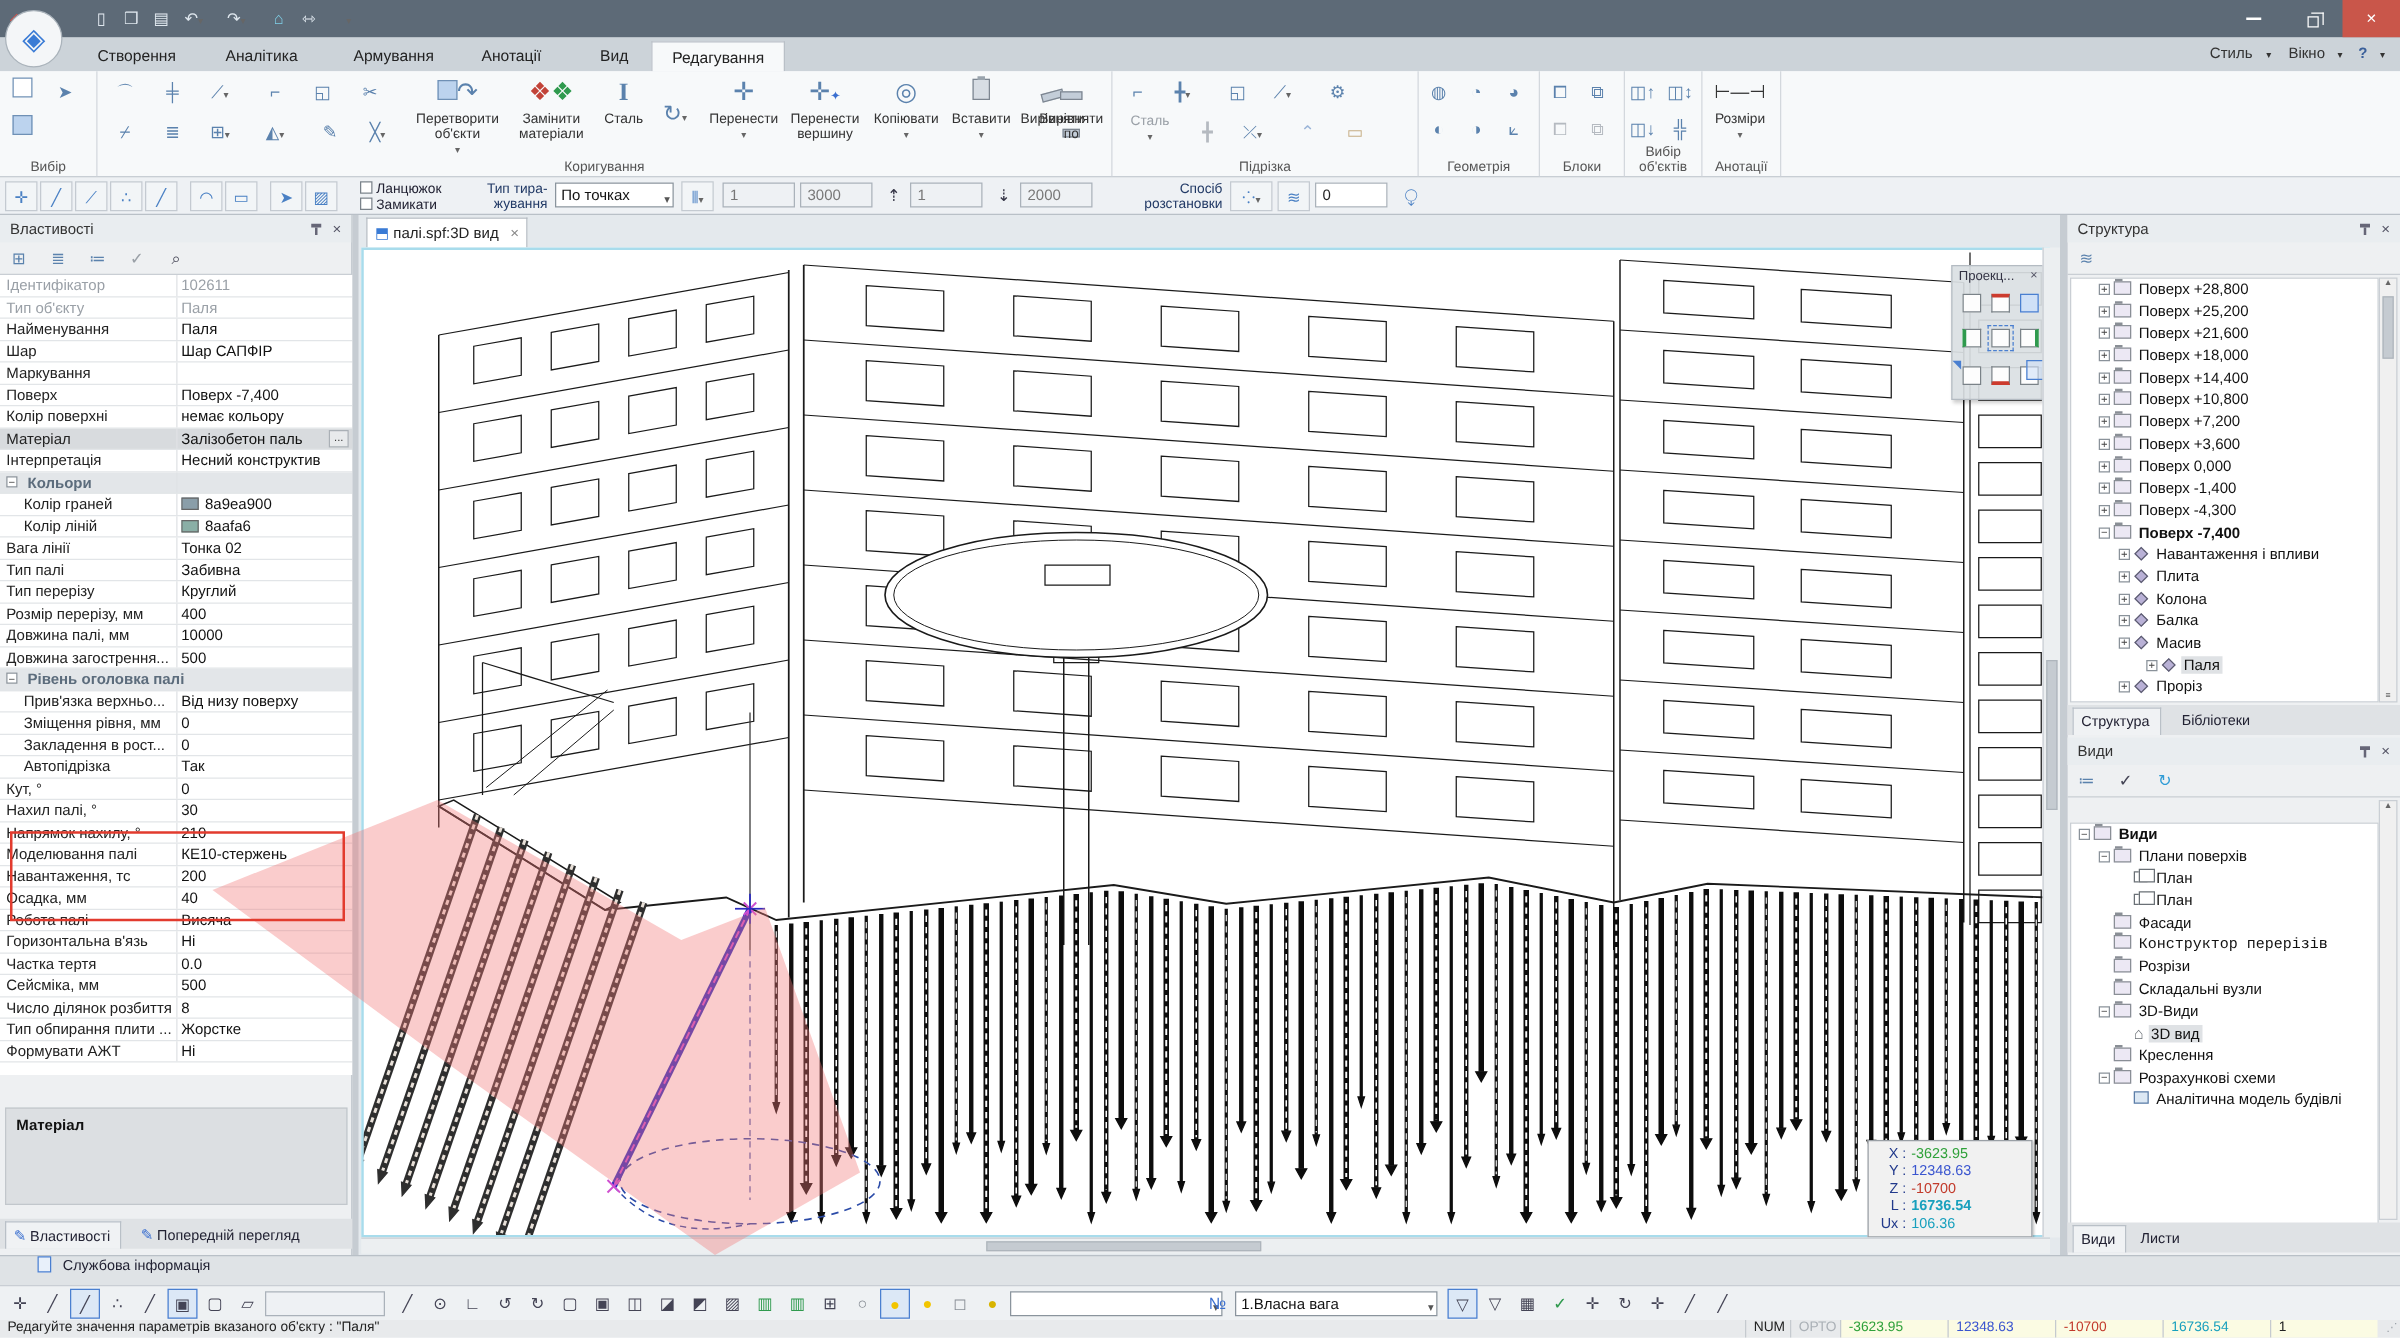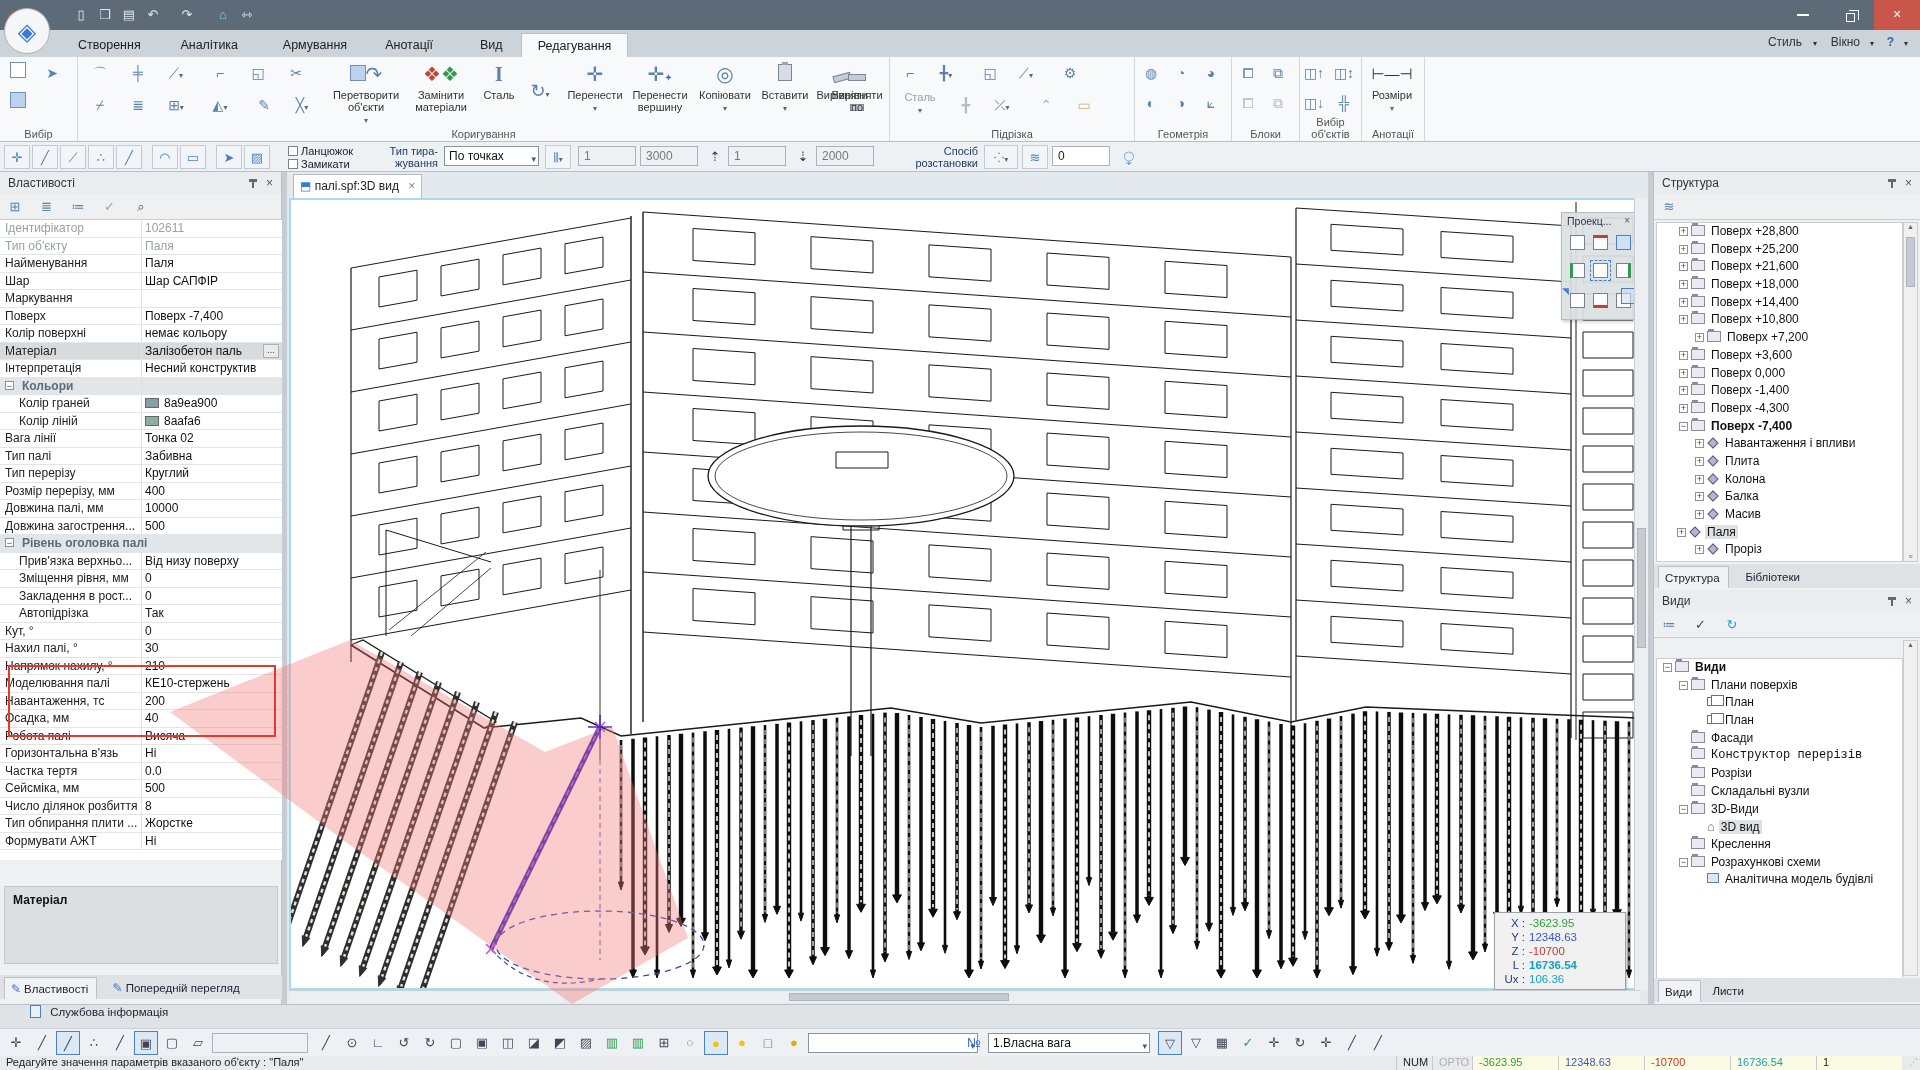--- a/index.html
+++ b/index.html
@@ -894,32 +894,32 @@
     <span style="color:#9aa0a7">∞</span>
     <span style="color:#2e9bd6">↻</span>
   </div>
   <div class="tree" id="struct-tree" style="top:50px;height:340px">
       <div class="trow" style="padding-left: 22px;"><span class="texp">+</span><span class="ifold"></span><span class="lbl">Поверх +28,800</span></div>
       <div class="trow" style="padding-left: 22px;"><span class="texp">+</span><span class="ifold"></span><span class="lbl">Поверх +25,200</span></div>
       <div class="trow" style="padding-left: 22px;"><span class="texp">+</span><span class="ifold"></span><span class="lbl">Поверх +21,600</span></div>
       <div class="trow" style="padding-left: 22px;"><span class="texp">+</span><span class="ifold"></span><span class="lbl">Поверх +18,000</span></div>
       <div class="trow" style="padding-left: 22px;"><span class="texp">+</span><span class="ifold"></span><span class="lbl">Поверх +14,400</span></div>
       <div class="trow" style="padding-left: 22px;"><span class="texp">+</span><span class="ifold"></span><span class="lbl">Поверх +10,800</span></div>
-      <div class="trow" style="padding-left: 38px;"><span class="texp">+</span><span class="ifold"></span><span class="lbl">Поверх +7,200</span></div>
+      <div class="trow" style="padding-left: 22px;"><span class="texp">+</span><span class="ifold"></span><span class="lbl">Поверх +7,200</span></div>
       <div class="trow" style="padding-left: 22px;"><span class="texp">+</span><span class="ifold"></span><span class="lbl">Поверх +3,600</span></div>
       <div class="trow" style="padding-left: 22px;"><span class="texp">+</span><span class="ifold"></span><span class="lbl">Поверх 0,000</span></div>
       <div class="trow" style="padding-left: 22px;"><span class="texp">+</span><span class="ifold"></span><span class="lbl">Поверх -1,400</span></div>
       <div class="trow" style="padding-left: 22px;"><span class="texp">+</span><span class="ifold"></span><span class="lbl">Поверх -4,300</span></div>
       <div class="trow" style="padding-left: 22px;"><span class="texp">−</span><span class="ifold"></span><span class="lbl b">Поверх -7,400</span></div>
       <div class="trow" style="padding-left: 38px;"><span class="texp">+</span><span class="idiam"></span><span class="lbl">Навантаження і впливи</span></div>
       <div class="trow" style="padding-left: 38px;"><span class="texp">+</span><span class="idiam"></span><span class="lbl">Плита</span></div>
       <div class="trow" style="padding-left: 38px;"><span class="texp">+</span><span class="idiam"></span><span class="lbl">Колона</span></div>
       <div class="trow" style="padding-left: 38px;"><span class="texp">+</span><span class="idiam"></span><span class="lbl">Балка</span></div>
       <div class="trow" style="padding-left: 38px;"><span class="texp">+</span><span class="idiam"></span><span class="lbl">Масив</span></div>
-      <div class="trow" style="padding-left: 20px;"><span class="texp">+</span><span class="idiam"></span><span class="lbl sel">Паля</span></div>
+      <div class="trow" style="padding-left: 60px;"><span class="texp">+</span><span class="idiam"></span><span class="lbl sel">Паля</span></div>
       <div class="trow" style="padding-left: 38px;"><span class="texp">+</span><span class="idiam"></span><span class="lbl">Проріз</span></div>
     </div>
   <div class="vsb" style="top:50px;height:340px">▲<div class="thumb" style="left:2px;top:14px;width:9px;height:50px"></div><div style="position:absolute;bottom:1px;left:0;right:0">≡</div></div>
   <div class="ptabs" id="struct-tabs" style="top:392px">
       <span class="ptab on" style="left: 4px;">Структура</span>
       <span class="ptab" style="left: 85.4px;">Бібліотеки</span>
     </div>
 
   <div class="panel-h" style="top:418px">
     <span>Види</span>

